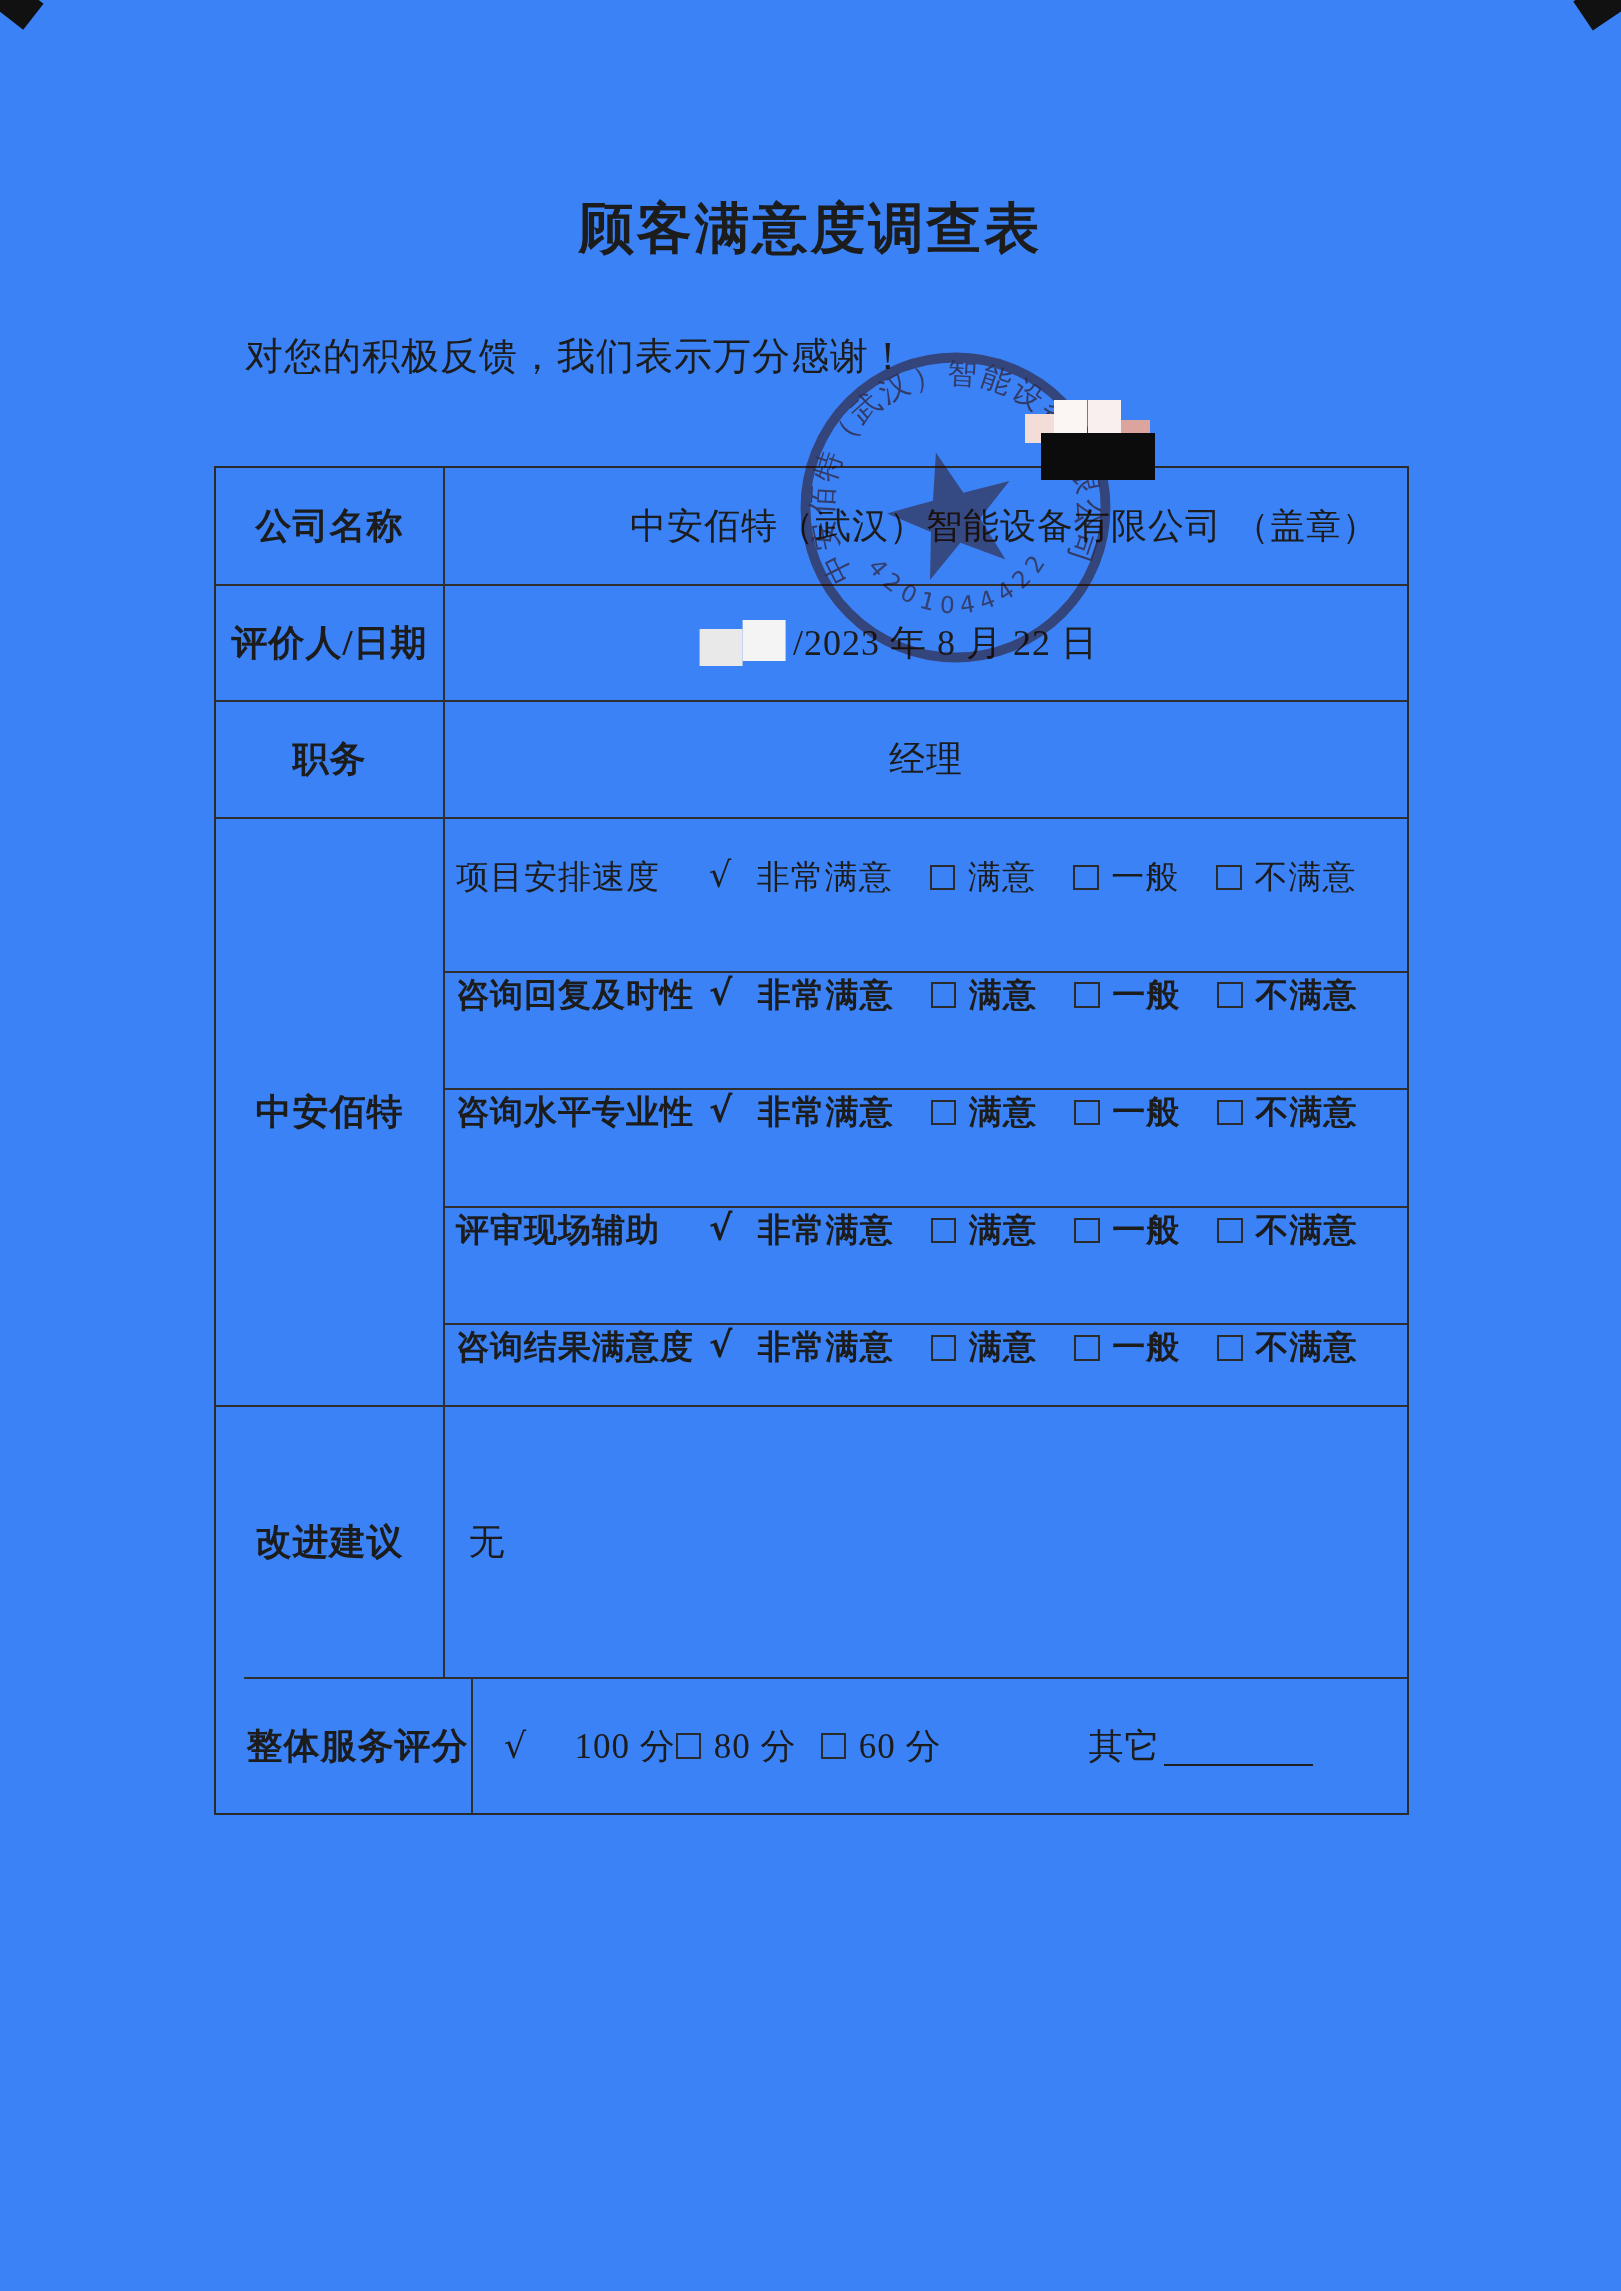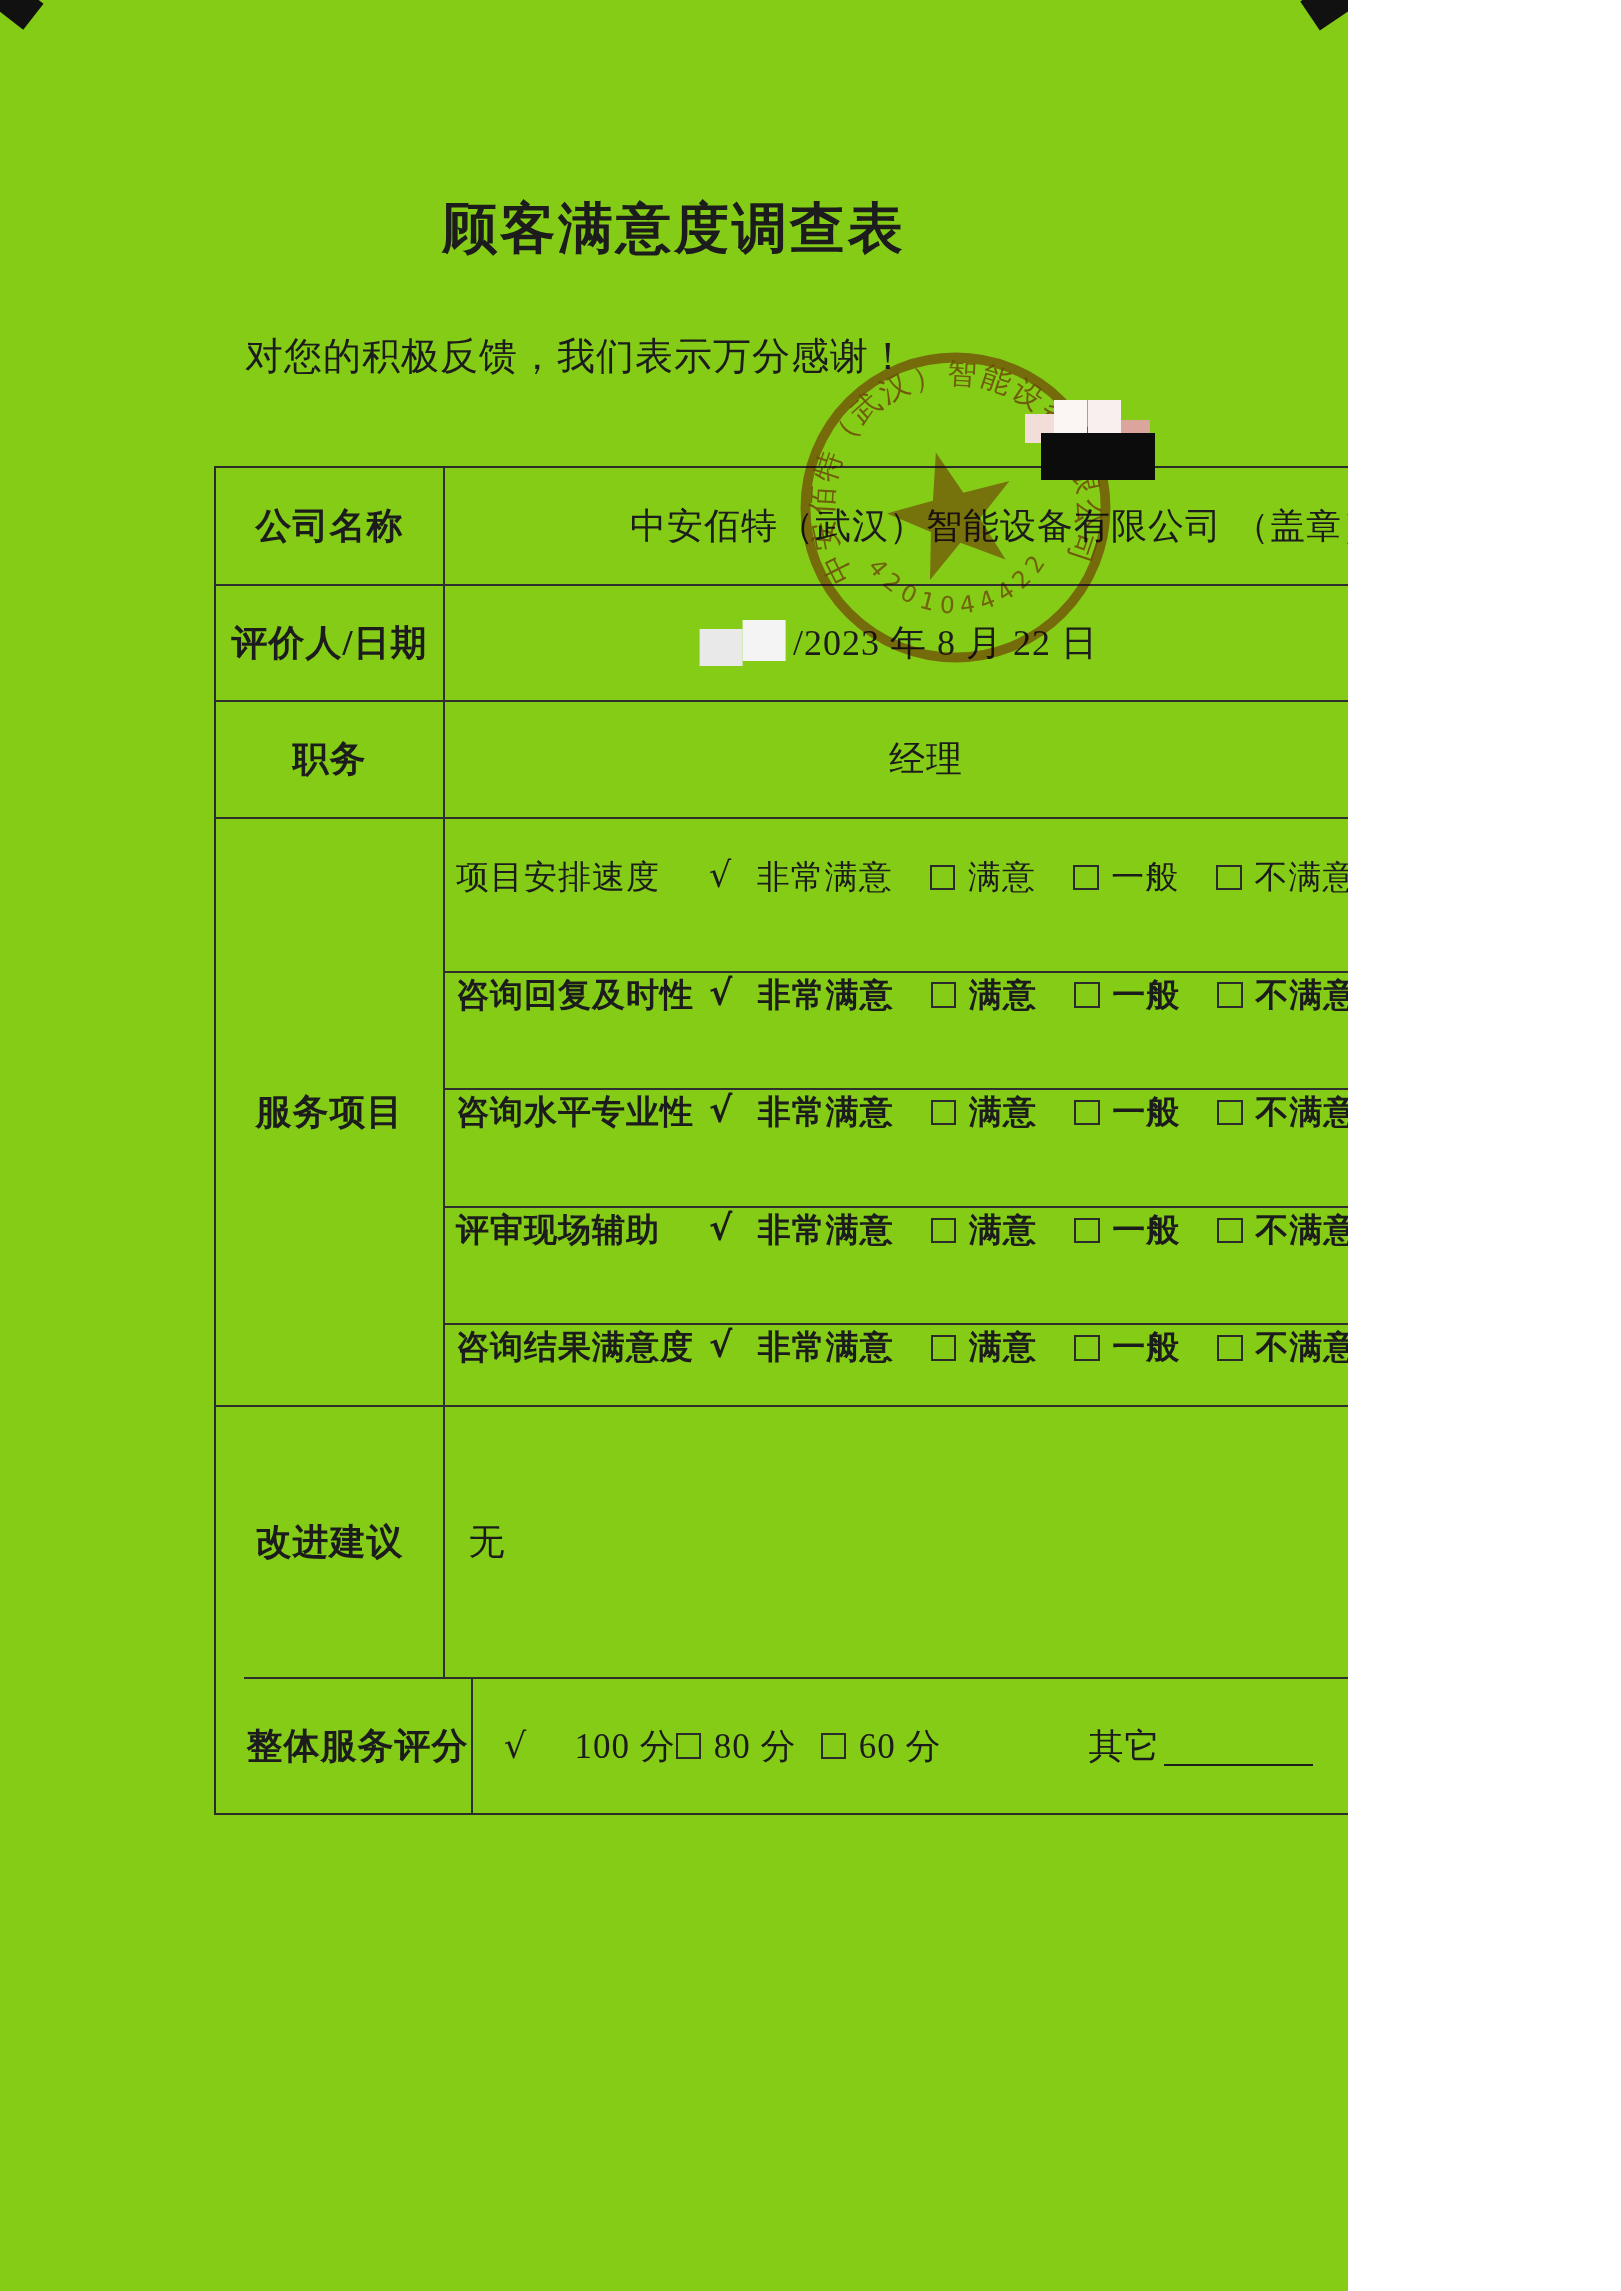--- a/index.html
+++ b/index.html
@@ -1,19 +1,19 @@
 <!DOCTYPE html>
 <html><head>
 <meta charset="utf-8">
 <style>
   html,body{margin:0;padding:0;background:#ffffff;}
   .page{
     position:relative;
-    width:1348px;height:2292px;
-    background:#84cc16;
+    width:1621px;height:2292px;
+    background:#3b82f6;
     overflow:hidden;
     font-family:"Liberation Serif","DejaVu Serif",serif;
     color:#1c1c1c;
   }
   
   .artifact{position:absolute;background:#111;}
   .artifact.tl{left:-13.7px;top:-15.7px;width:53px;height:33px;transform:rotate(38deg);}
   .artifact.tr{right:-15.7px;top:-17.6px;width:59px;height:35px;transform:rotate(-34deg);}
 
   .title{
@@ -149,21 +149,21 @@
       </div>
     </div>
 
     <div class="trow h119">
       <div class="lbl">职务</div>
       <div class="val">经理</div>
     </div>
 
 
     <div class="trow h600">
-      <div class="lbl">服务项目</div>
+      <div class="lbl">中安佰特</div>
       <div class="eval-right">
 
         <div class="erow">
           <span class="ename">项目安排速度</span>
           <span class="check">√</span>
           <span class="olabel">非常满意</span>
           <span class="opt">
               <span class="cb"></span>
               <span class="olabel">满意</span>
             </span>

